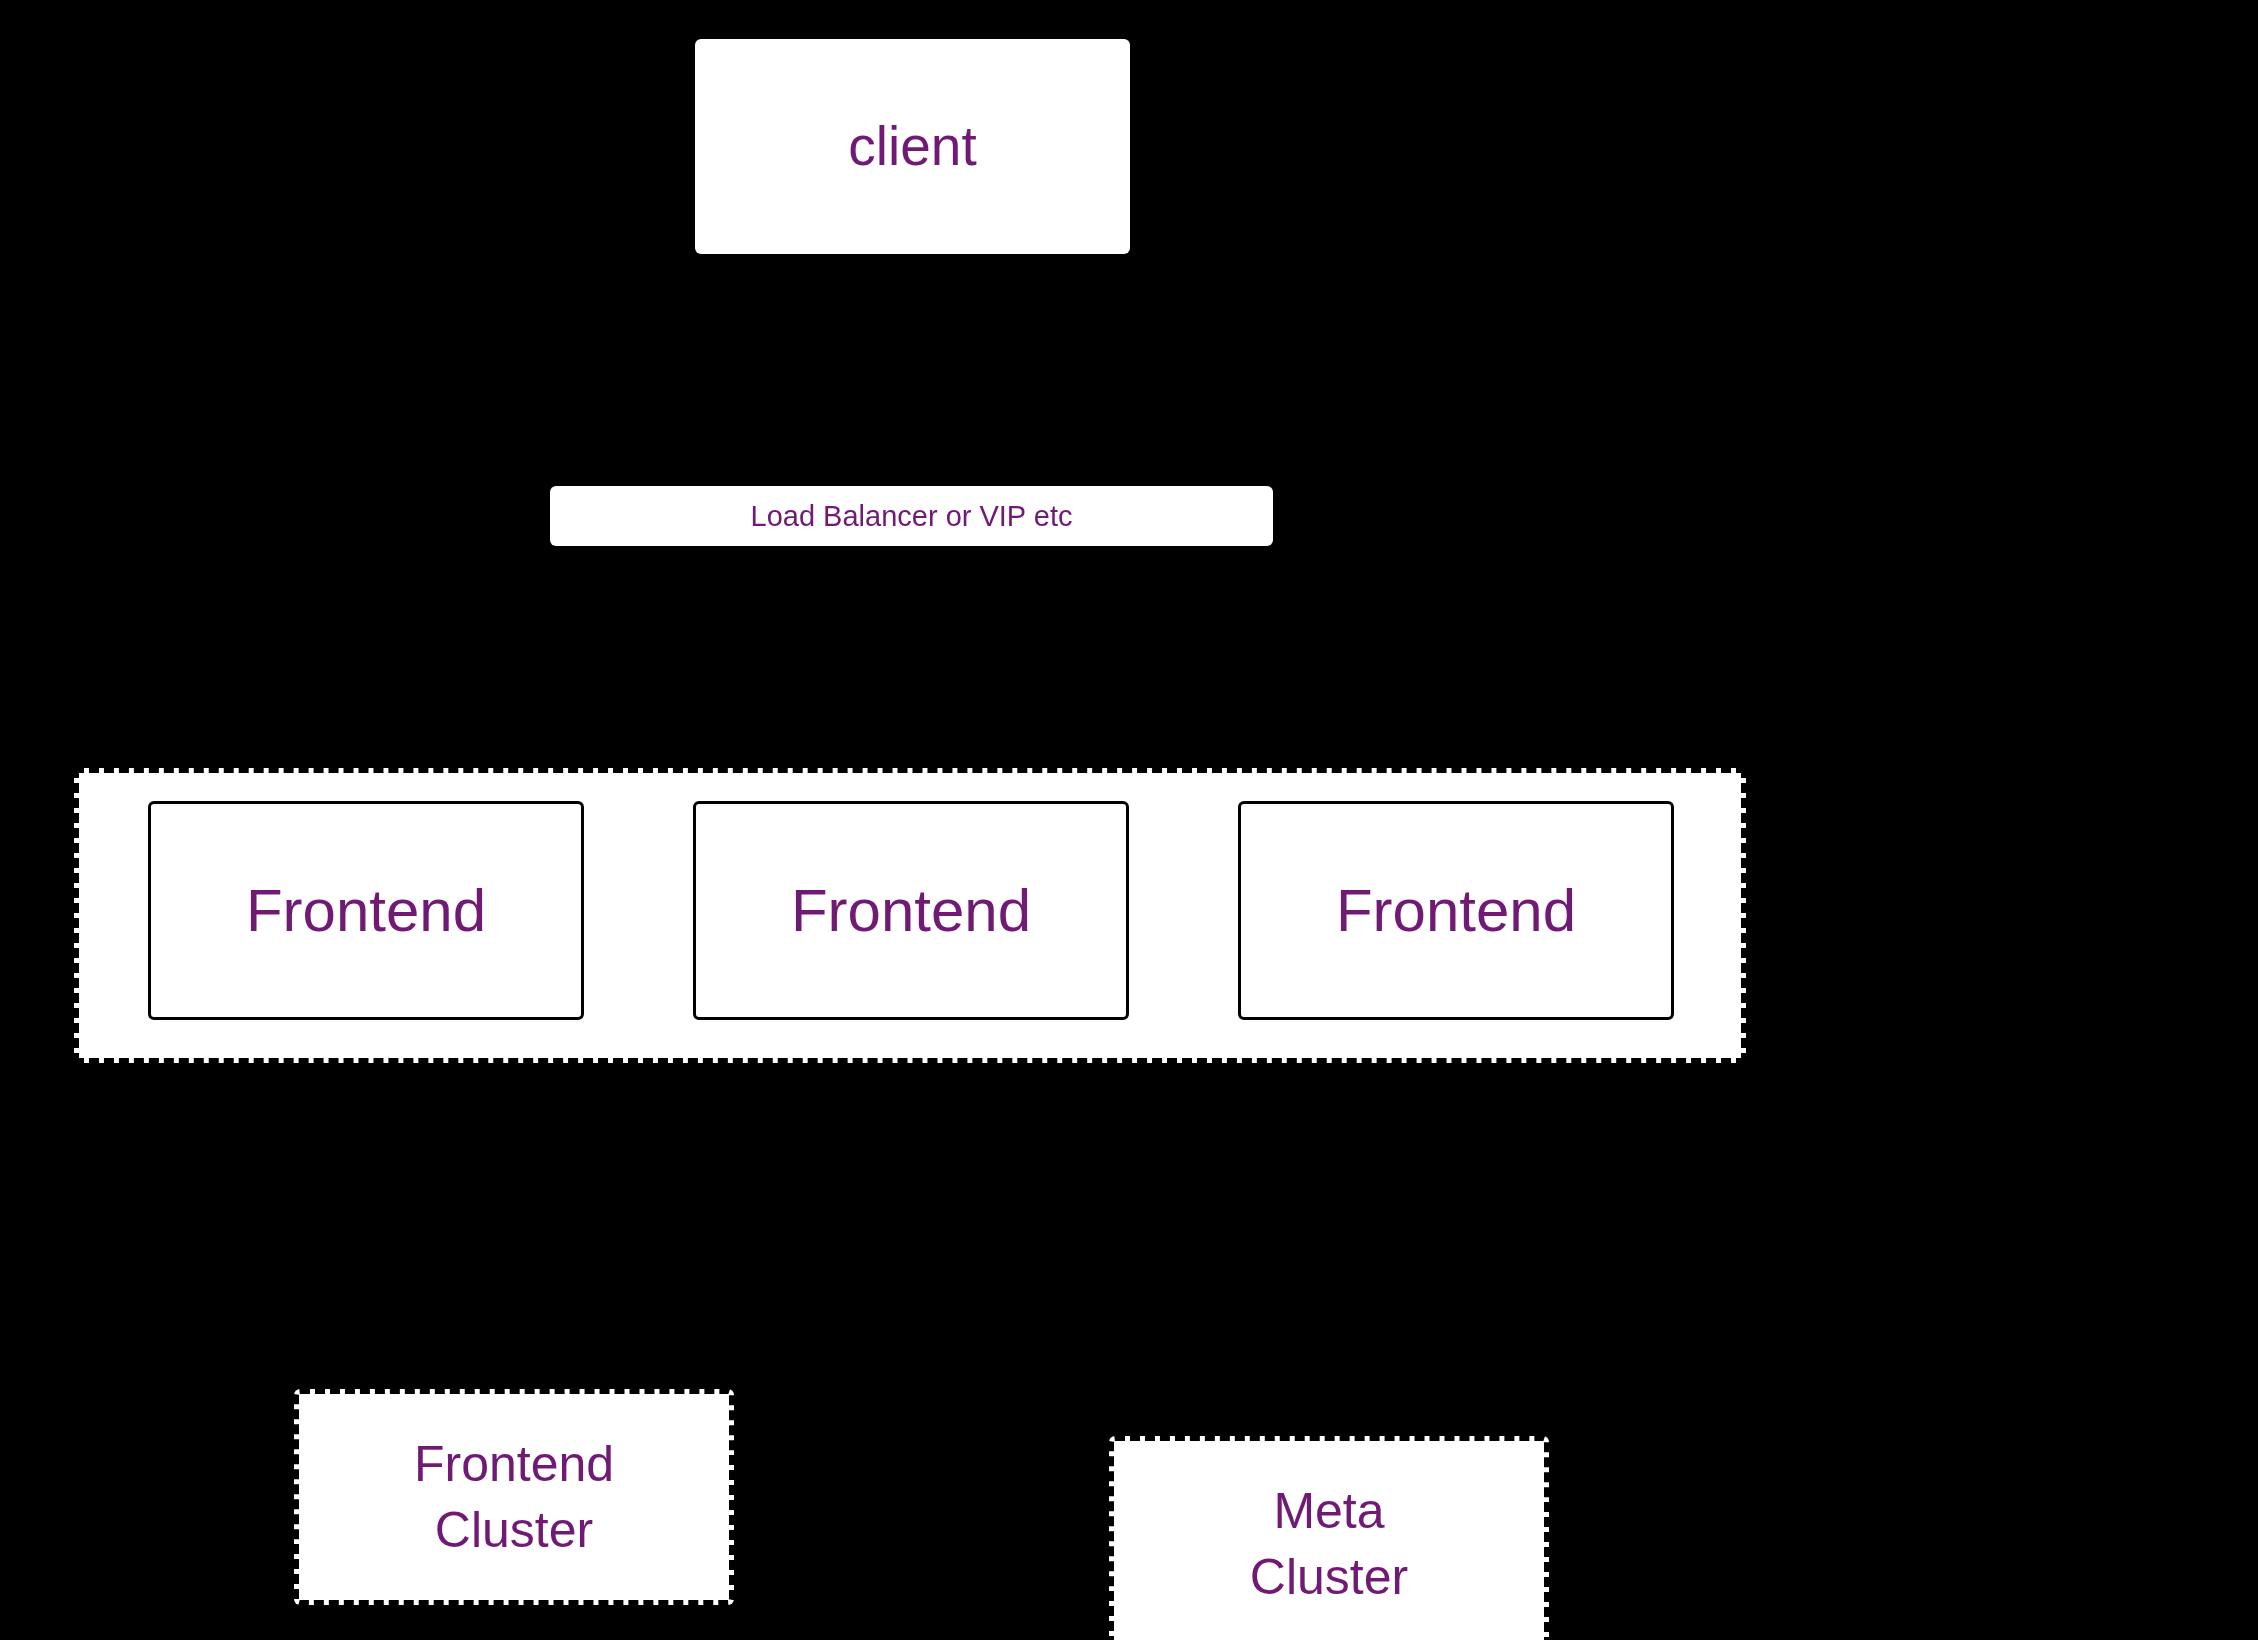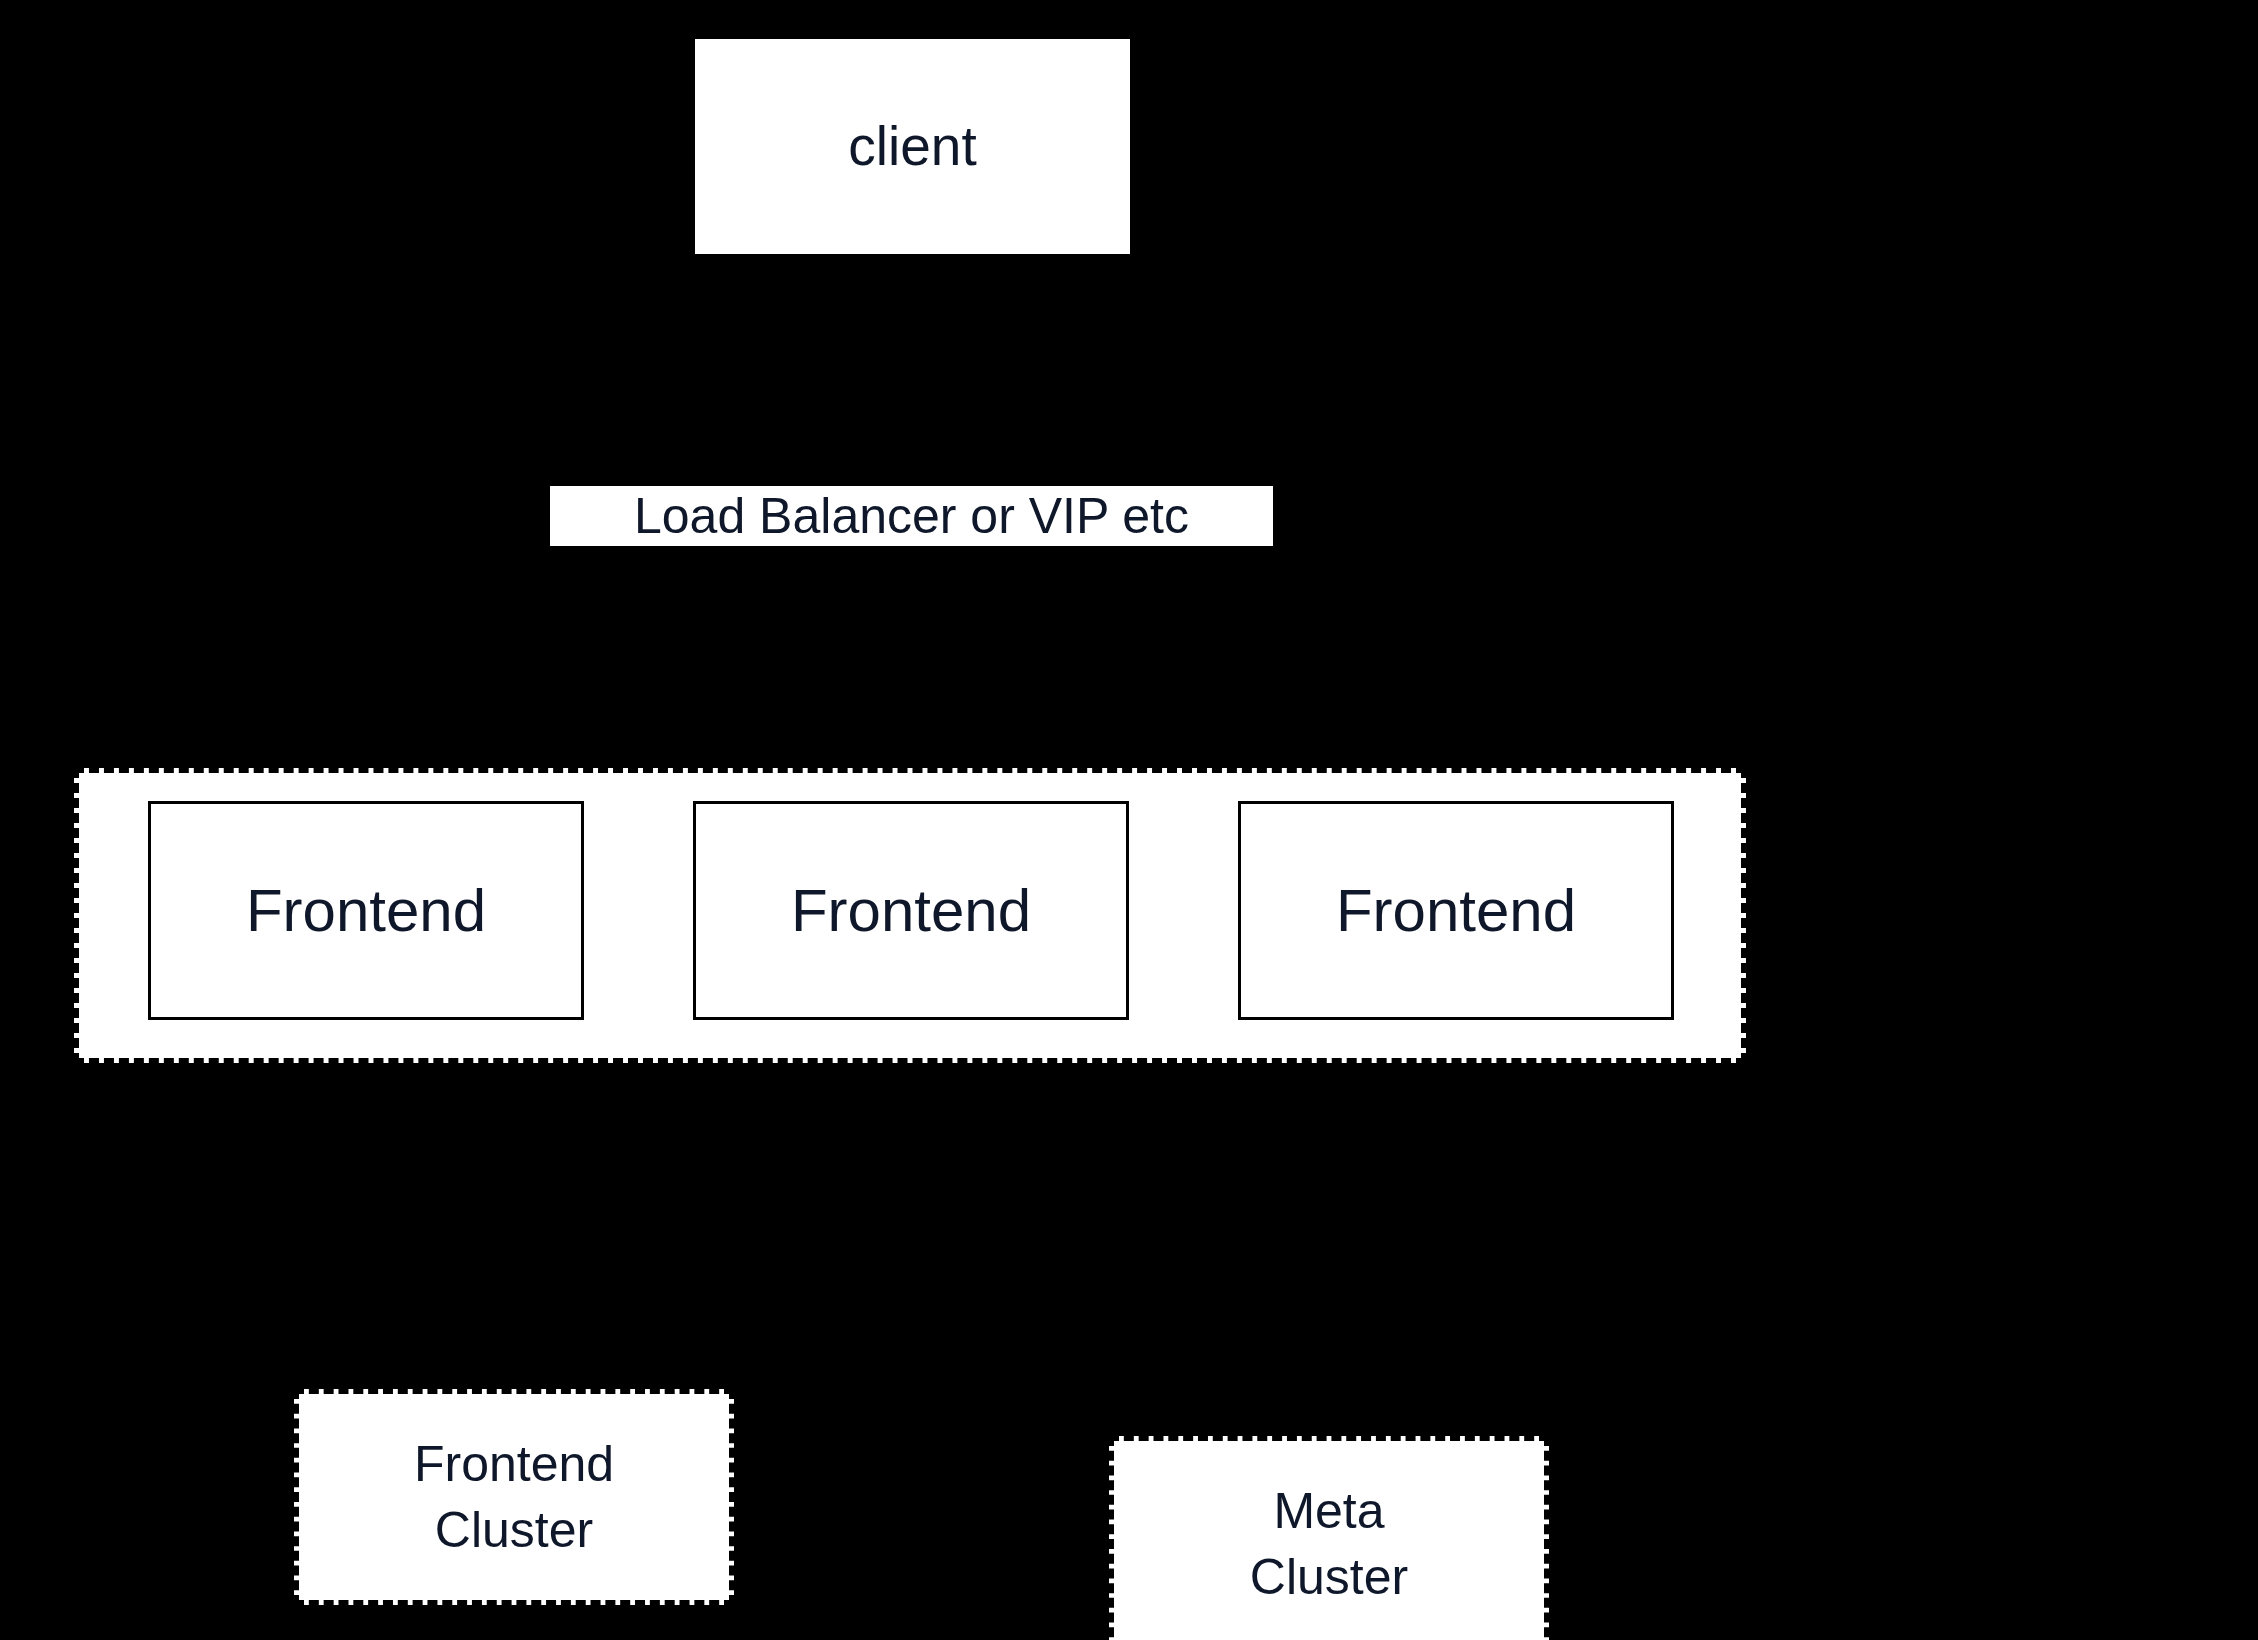--- a/index.html
+++ b/index.html
@@ -17,37 +17,38 @@
     color: #000000;
   }
   .node {
     position: absolute;
     background: #ffffff;
     display: flex;
     align-items: center;
     justify-content: center;
     text-align: center;
     box-sizing: border-box;
-    color: #0f172a;
+    color: #701a75;
+    border-radius: 6px;
   }
   .node .label {
     white-space: pre-line;
     line-height: 1.32;
   }
   
   #client-node {
     left: 695px; top: 39px;
     width: 435px; height: 215px;
     font-size: 55px;
   }
   
   #load-balancer-node {
     left: 550px; top: 486px;
     width: 723px; height: 60px;
-    font-size: 50px;
+    font-size: 29px;
   }
   
   #frontend-group {
     position: absolute;
     left: 74px; top: 768px;
     width: 1672px; height: 295px;
     background: #ffffff;
     border: 5.5px dashed #000000;
     box-sizing: border-box;
   }

